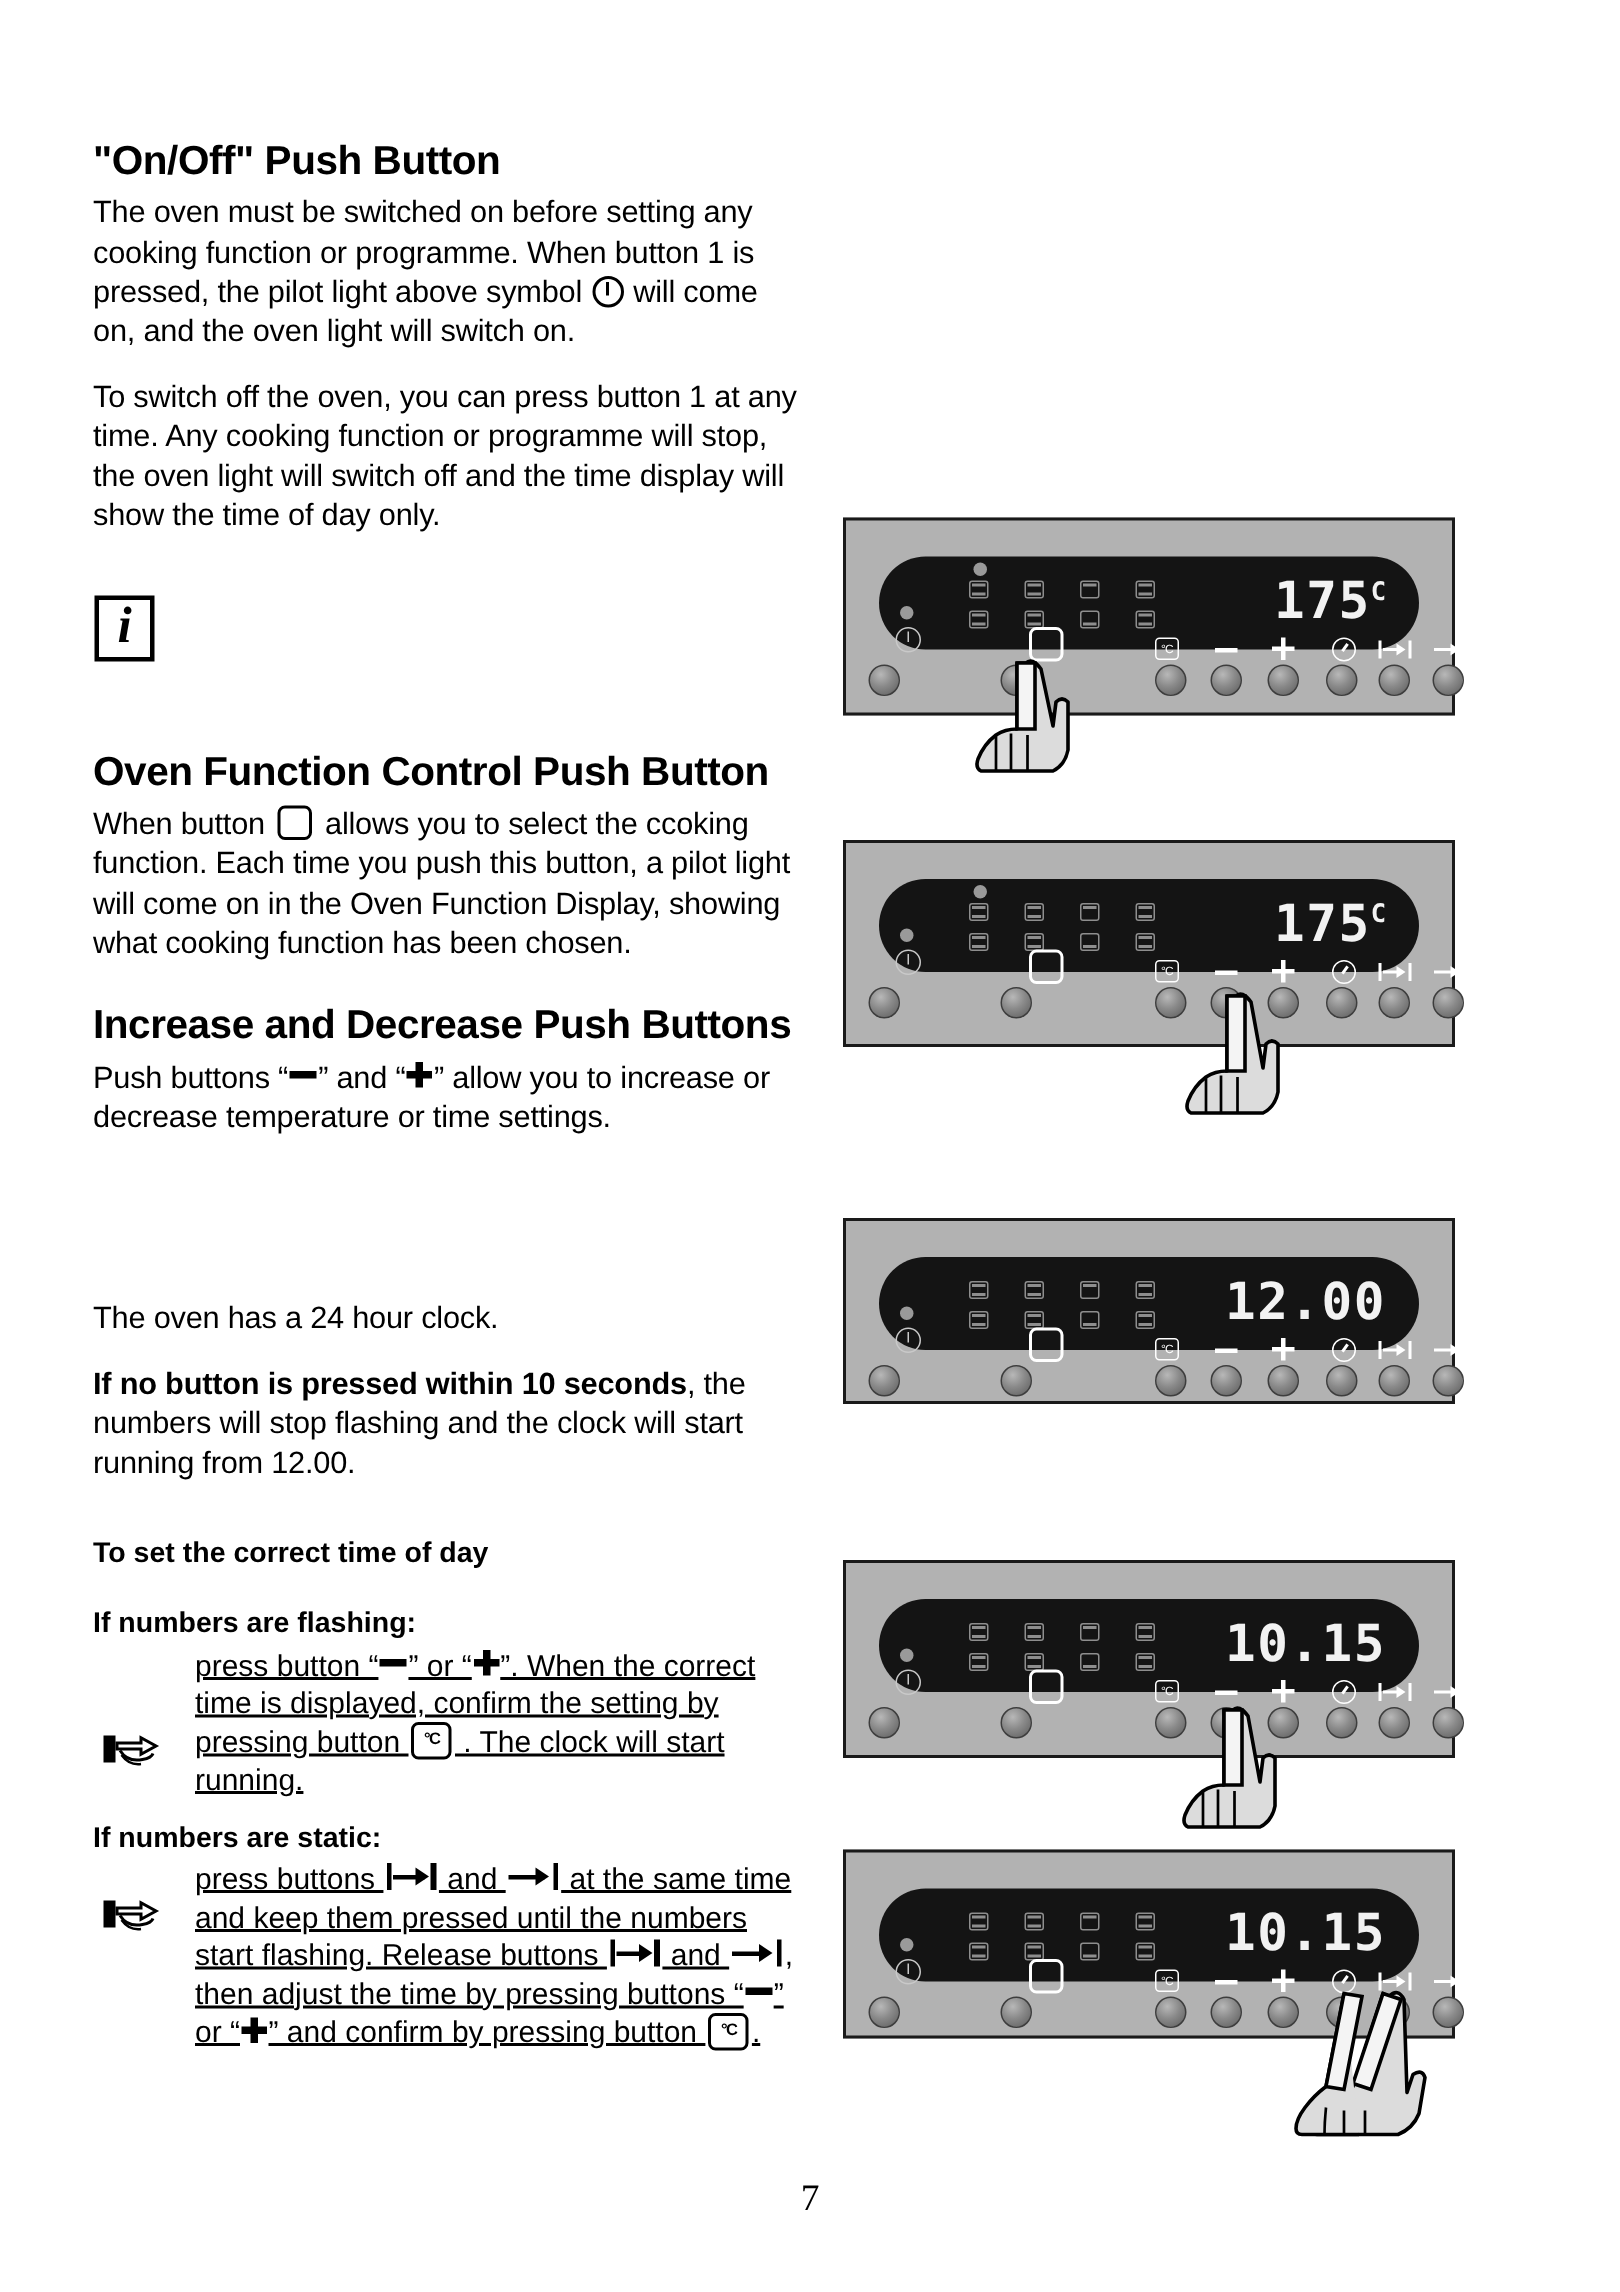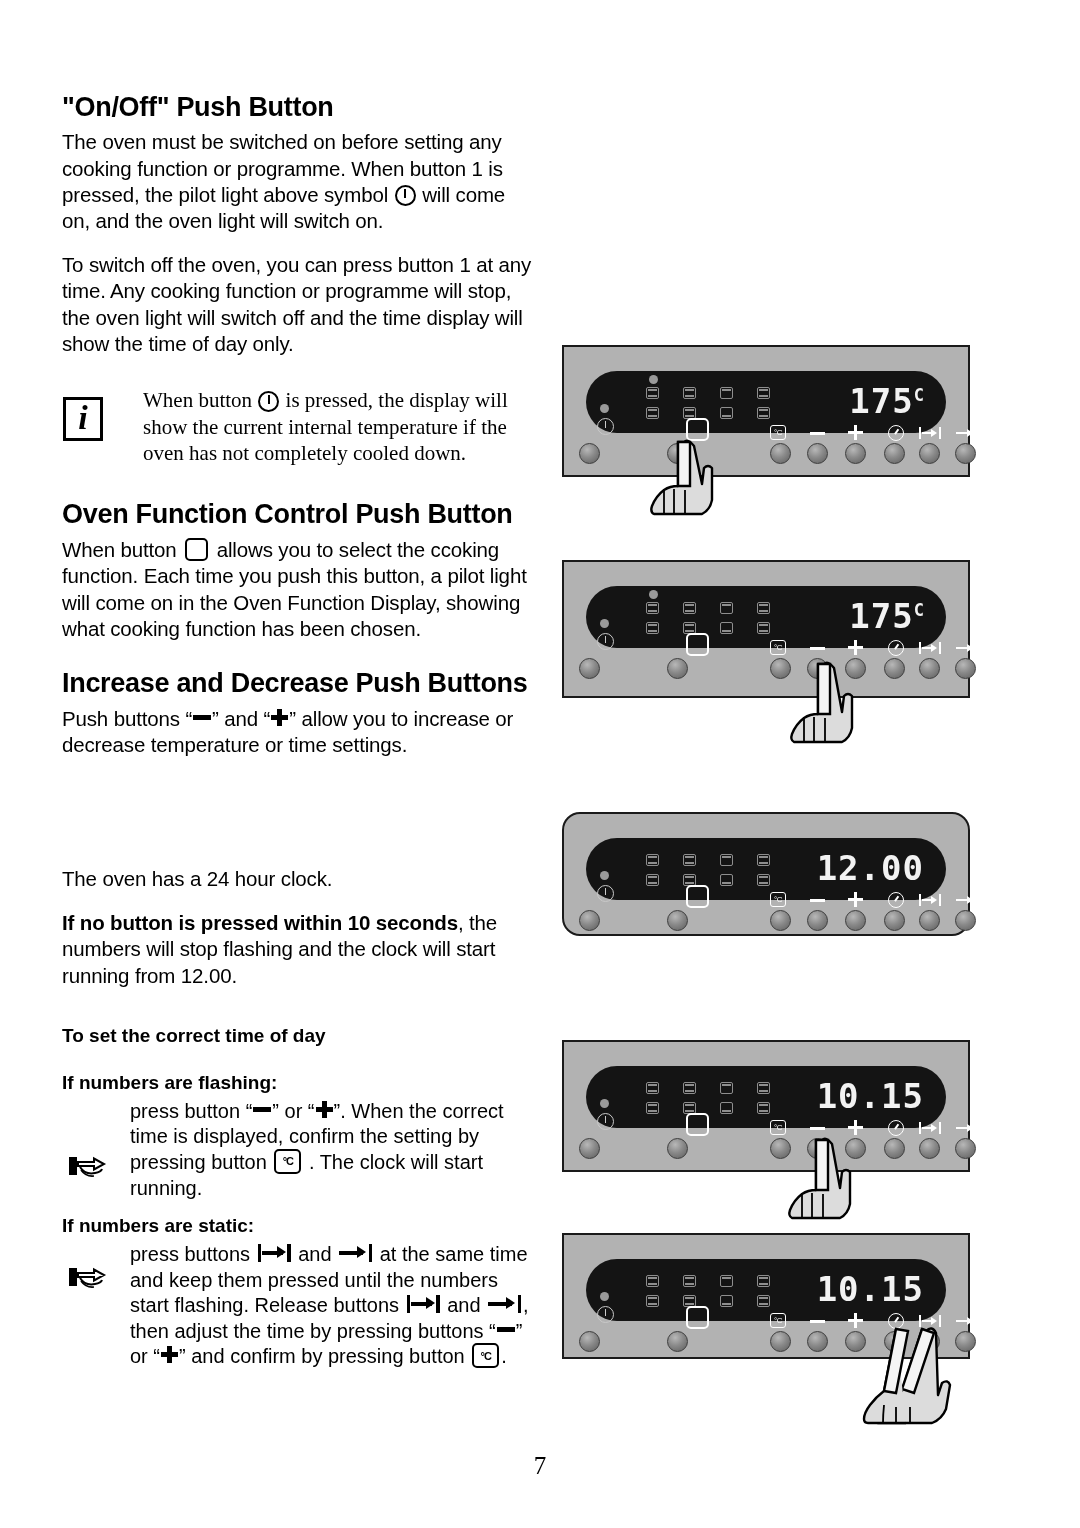--- a/index.html
+++ b/index.html
@@ -42,21 +42,21 @@
   }
   .note .ntext{
     margin-left:81px;
     font-family:"Liberation Serif", serif;
     font-size:21px;line-height:26.5px;
   }
 
   
   .sub{font-size:19px;font-weight:bold;margin:0;line-height:1.2;}
   .hand-block{position:relative;margin-top:4px;}
-  .hand-block .htext{margin-left:68px;font-size:20px;line-height:25.5px;}
+  .hand-block .htext{margin-left:68px;font-size:20px;line-height:25.5px;text-decoration:underline;}
   .hand-ico{position:absolute;left:6px;width:52px;height:26px;}
 
   
   .g{display:inline-block;vertical-align:middle;}
   
   .g-power{
     width:17px;height:17px;border:2.2px solid #000;border-radius:50%;
     position:relative;margin:0 1px;transform:translateY(-1px);
   }
   .g-power::after{
@@ -223,21 +223,20 @@
   <div class="col-left">
 
     <h2 class="sec">"On/Off" Push Button</h2>
     <p class="body"><span>The oven must be switched on before setting any cooking function or programme. When button 1 is pressed, the pilot light above symbol </span><span class="g g-power"></span><span> will come on, and the oven light will switch on.</span></p>
     <p class="body">To switch off the oven, you can press button 1 at any time. Any cooking function or programme will stop, the oven light will switch off and the time display will show the time of day only.</p>
 
     <div class="note">
       <div class="ibox">
           <span>i</span>
         </div>
-      <div class="ntext"><span>When button </span><span class="g g-power"></span><span> is pressed, the display will show the current internal temperature if the oven has not completely cooled down.</span></div>
     </div>
 
     <div class="gap-m"></div>
 
     <h2 class="sec">Oven Function Control Push Button</h2>
     <p class="body"><span>When button </span><span class="g g-fn"></span><span> allows you to select the ccoking function. Each time you push this button, a pilot light will come on in the Oven Function Display, showing what cooking function has been chosen.</span></p>
 
     <div class="gap-m"></div>
 
     <h2 class="sec">Increase and Decrease Push Buttons</h2>
@@ -369,21 +368,21 @@
       <div class="knob" style="left:355px;top:96px;"></div>
       <div class="knob" style="left:391px;top:96px;"></div>
     </div>
   </div>
   <svg class="hand" style="left:780px;top:660px;width:92px;height:86px;" viewBox="0 0 92 86">
     <path d="M38 4 L38 54 Q30 54 24 58 Q16 64 12 74 Q10 80 14 82 L62 82 Q70 78 72 68 L72 36 Q68 32 64 36 L62 52 L54 8 Q48 0 44 4 Z" fill="#dcdcdc" stroke="#000" stroke-width="2.4" stroke-linejoin="round"></path>
     <path d="M38 4 L50 4 L50 54 L38 54 Z" fill="#f4f4f4" stroke="#000" stroke-width="2.4"></path>
     <path d="M24 58 Q24 72 24 82 M34 57 Q34 72 34 82 M45 58 Q45 72 45 82" fill="none" stroke="#000" stroke-width="1.8"></path>
   </svg>
 
-  <div class="panel" style="top:812px;height:124px;border-radius:18px;">
+  <div class="panel" style="top:812px;height:124px;">
     <div class="panel-inner">
       <div class="display">
         <div class="fnrow" style="left:60px;top:16px;gap:24px;">
           <div class="fnicon"></div>
           <div class="fnicon"></div>
           <div class="fnicon top"></div>
           <div class="fnicon"></div>
         </div>
         <div class="pilot" style="left:14px;top:33px;"></div>
         <div class="fnrow" style="left:60px;top:36px;gap:24px;">

